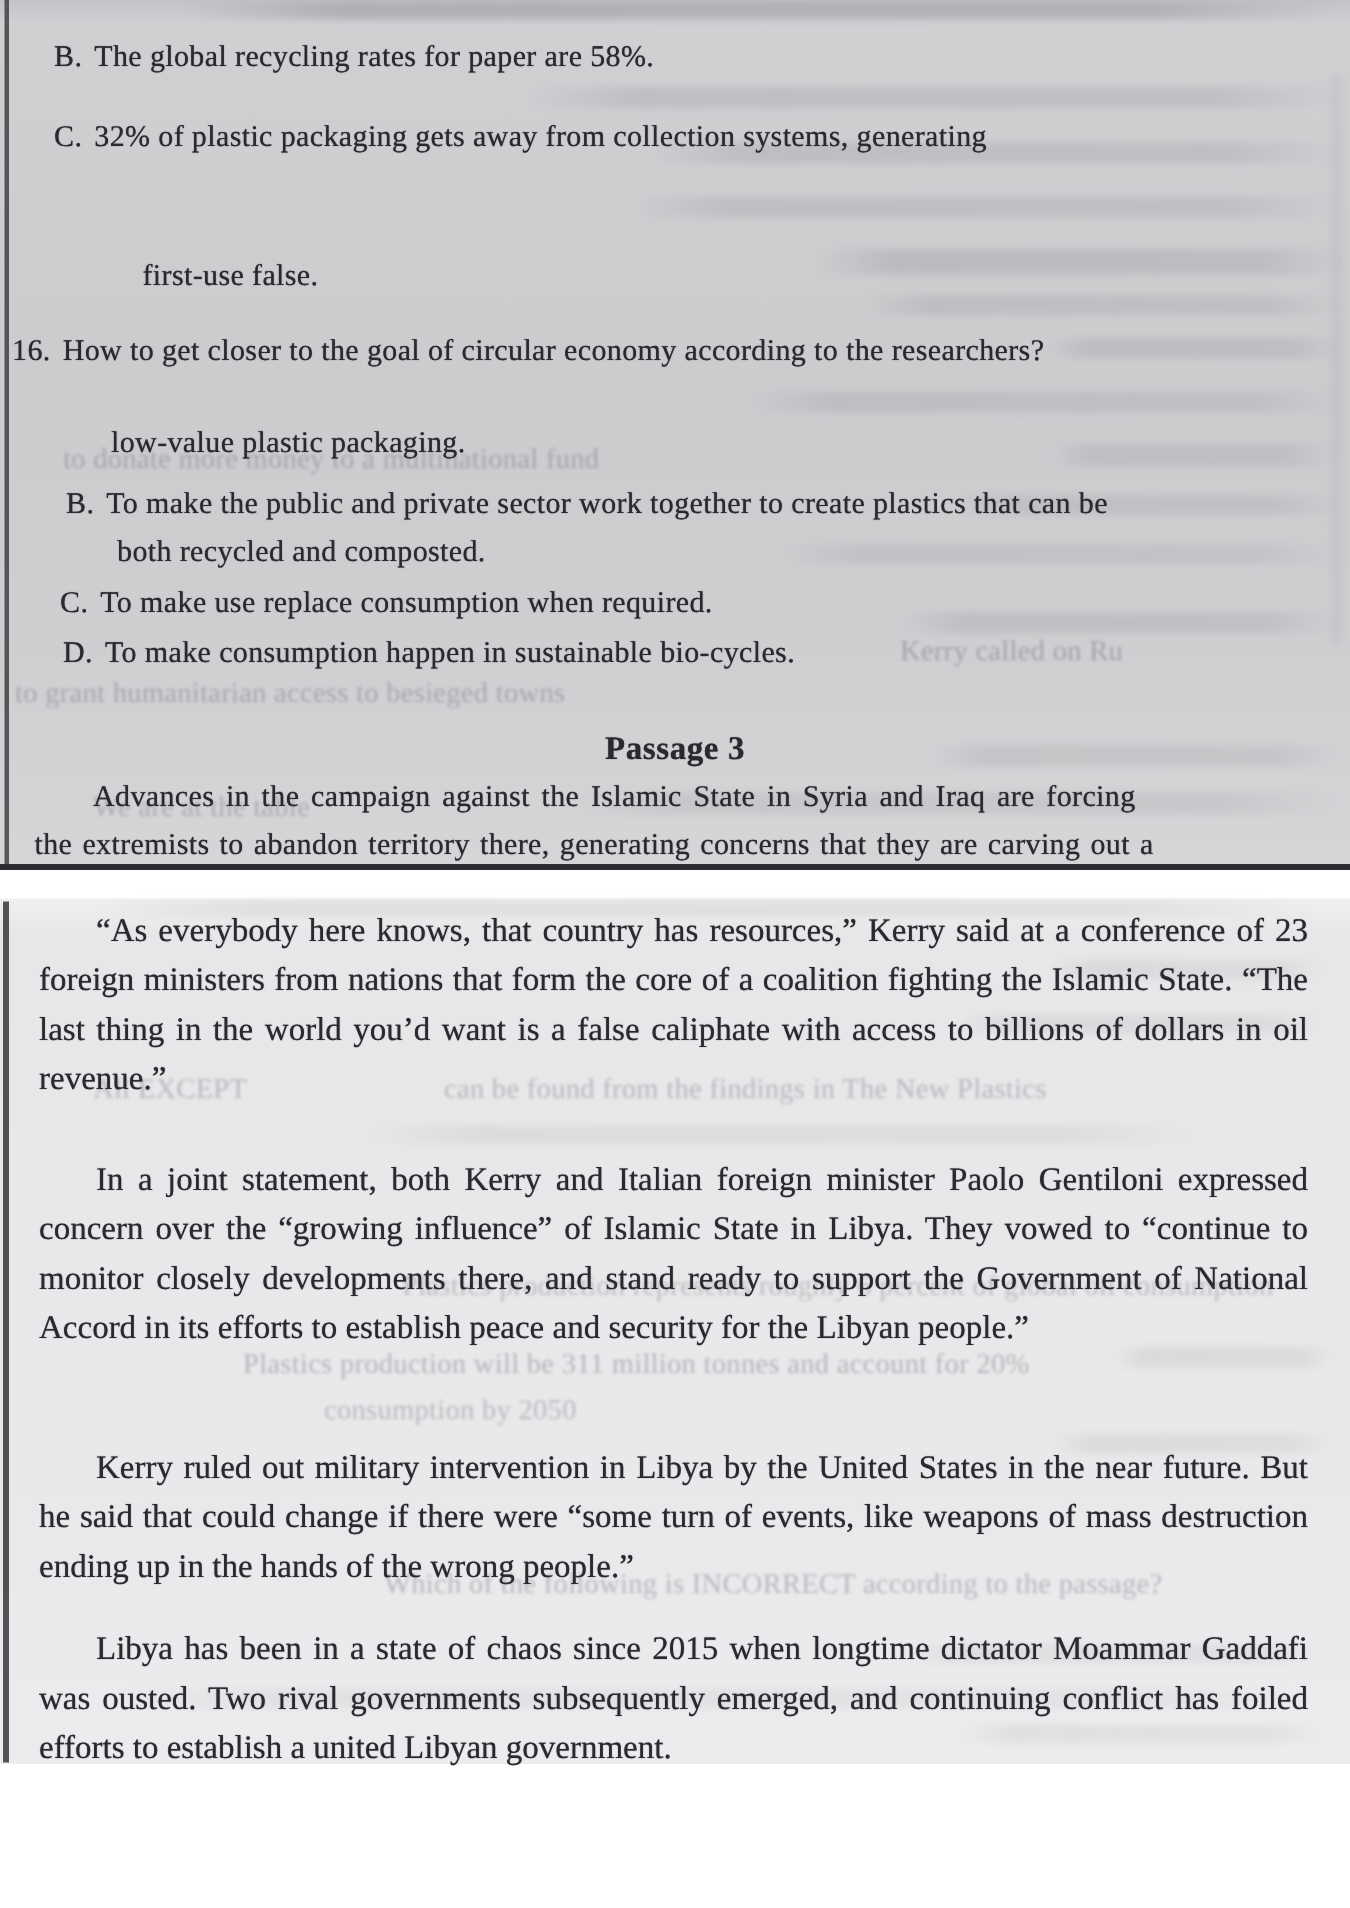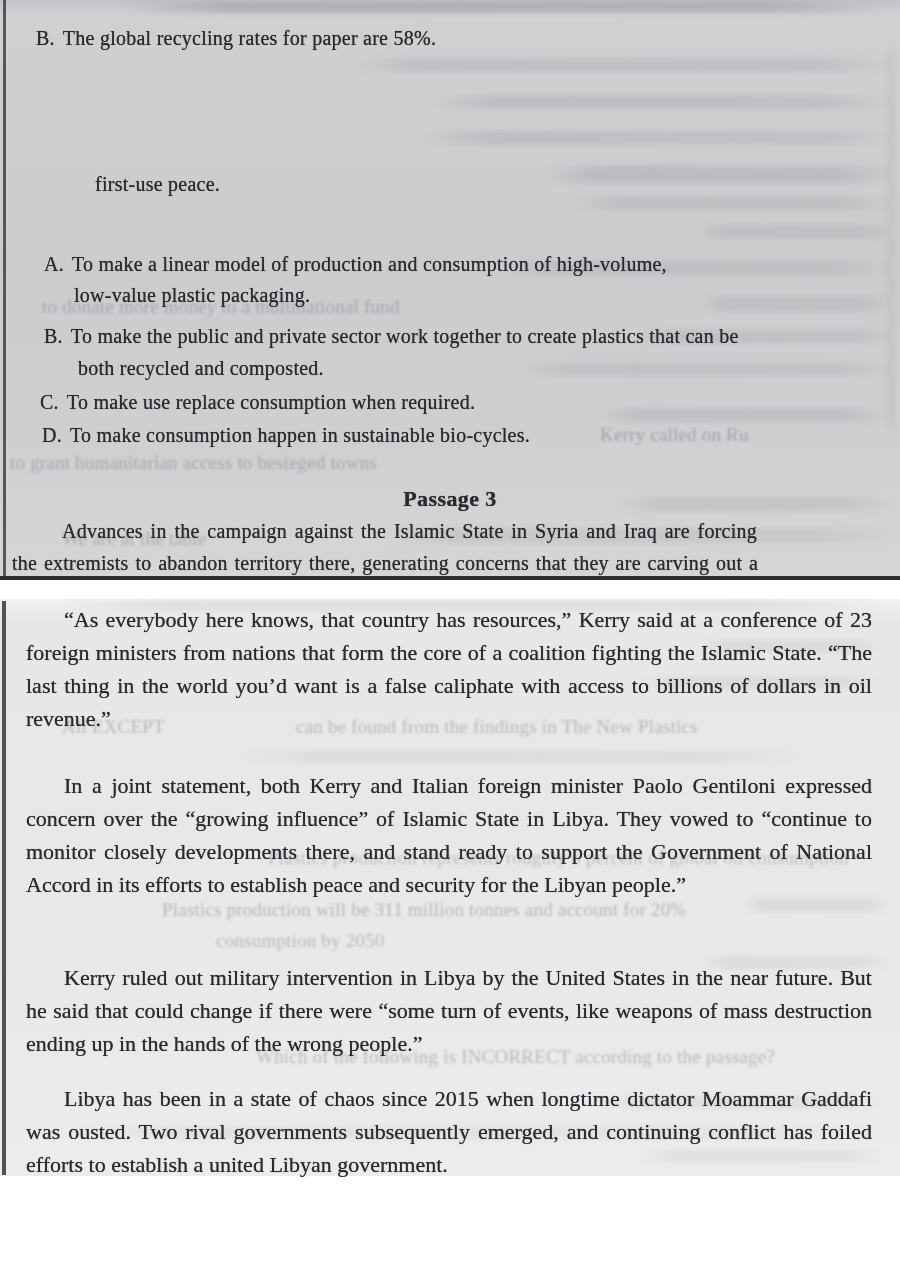--- a/index.html
+++ b/index.html
@@ -76,26 +76,29 @@
   <div class="bleed" style="left:42px;top:296px;opacity:.5">to donate more money to a multinational fund</div>
   <div class="bleed" style="left:600px;top:424px;opacity:.55">Kerry called on Ru</div>
   <div class="bleed" style="left:10px;top:452px;opacity:.5">to grant humanitarian access to besieged towns</div>
   <div class="bleed" style="left:62px;top:528px;opacity:.45">We are at the table</div>
 
   <div class="vline" style="left:3px;top:0;width:3px;height:578px;opacity:.8"></div>
 
   <div class="s1line" style="left:36px;top:26px">
     <span class="lbl">B.</span><span>The global recycling rates for paper are 58%.</span>
   </div>
+  <div class="s1line" style="left:36px;top:79px">
+    <span class="lbl">C.</span><span>32% of plastic packaging gets away from collection systems, generating</span>
+  </div>
   <div class="s1line" style="left:95px;top:172px">
-    <span>first-use peace.</span>
+    <span>first-use false.</span>
   </div>
 
-  <div class="s1line" style="left:44px;top:252px">
-    <span class="lbl">A.</span><span>To make a linear model of production and consumption of high-volume,</span>
+  <div class="s1line" style="left:8px;top:222px">
+    <span class="lbl">16.</span><span>How to get closer to the goal of circular economy according to the researchers?</span>
   </div>
   <div class="s1line" style="left:44px;top:324px">
     <span class="lbl">B.</span><span>To make the public and private sector work together to create plastics that can be</span>
   </div>
   <div class="s1line" style="left:74px;top:283px">
     <span>low-value plastic packaging.</span>
   </div>
   <div class="s1line" style="left:78px;top:356px">
     <span>both recycled and composted.</span>
   </div>
@@ -103,21 +106,21 @@
     <span class="lbl">C.</span><span>To make use replace consumption when required.</span>
   </div>
   <div class="s1line" style="left:42px;top:423px">
     <span class="lbl">D.</span><span>To make consumption happen in sustainable bio-cycles.</span>
   </div>
 
   <div class="heading">Passage 3</div>
   <div class="s1line" style="left:62px;top:519px;word-spacing:2.5px">
     <span>Advances in the campaign against the Islamic State in Syria and Iraq are forcing</span>
   </div>
-  <div class="s1line" style="left:12px;top:551px;word-spacing:1.5px">
+  <div class="s1line" style="left:23px;top:551px;word-spacing:1.5px">
     <span>the extremists to abandon territory there, generating concerns that they are carving out a</span>
   </div>
 
   <div class="divider"></div>
 </div>
 
 <div class="sec2"></div>
 
 <div class="smudge" style="left:60px;top:600px;width:820px;height:11px;opacity:.2"></div>
 <div class="smudge" style="left:700px;top:640px;width:182px;height:13px;opacity:.18"></div>

